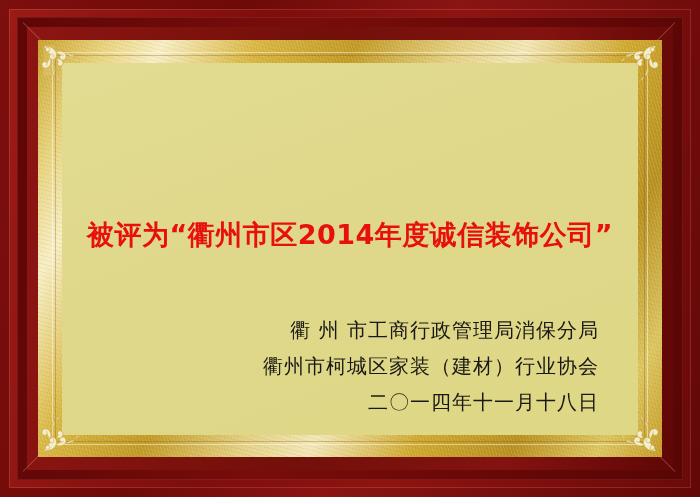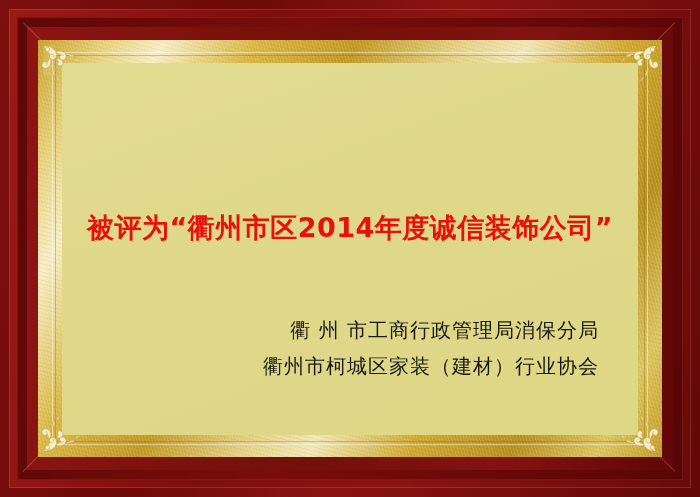--- a/index.html
+++ b/index.html
@@ -56,21 +56,21 @@
   .orn{position:absolute;width:56px;height:56px;z-index:4;}
   .o-tl{left:40px;top:42px;}
   .o-tr{right:40px;top:42px;transform:scaleX(-1);}
   .o-bl{left:40px;bottom:42px;transform:scaleY(-1);}
   .o-br{right:40px;bottom:42px;transform:scale(-1,-1);}
 
   
   .txt{position:absolute;z-index:6;white-space:nowrap;}
   #company{left:100px;top:116px;font-size:25px;font-weight:bold;color:#131210;
      letter-spacing:.5px;}
-  #award{left:50%;transform:translateX(-50%);top:210px;font-size:27px;font-weight:bold;
+  #award{left:50%;transform:translateX(-50%);top:217px;font-size:27px;font-weight:bold;
      color:#e8100c;letter-spacing:.5px;}
   .sig{right:101px;text-align:right;font-size:20px;color:#1a1814;letter-spacing:1px;}
   #sig1{top:317px;}
   #sig2{top:353px;margin-left:16px;}
   #sig3{top:389px;}
 </style>
 </head>
 <body>
 
 <div id="plaque">
@@ -174,14 +174,15 @@
         <path d="M16 34c.4 2.6 1.8 4.4 3.8 5"></path>
       </g>
     </svg>
   </div>
 
 
   <div class="txt" id="award">被评为“衢州市区2014年度诚信装饰公司”</div>
 
   <div class="txt sig" id="sig1">衢 州 市工商行政管理局消保分局</div>
   <div class="txt sig" id="sig2">衢州市柯城区家装（建材）行业协会</div>
+  <div class="txt sig" id="sig3">二〇一四年十一月十八日</div>
 
 </div>
 
 </body></html>

